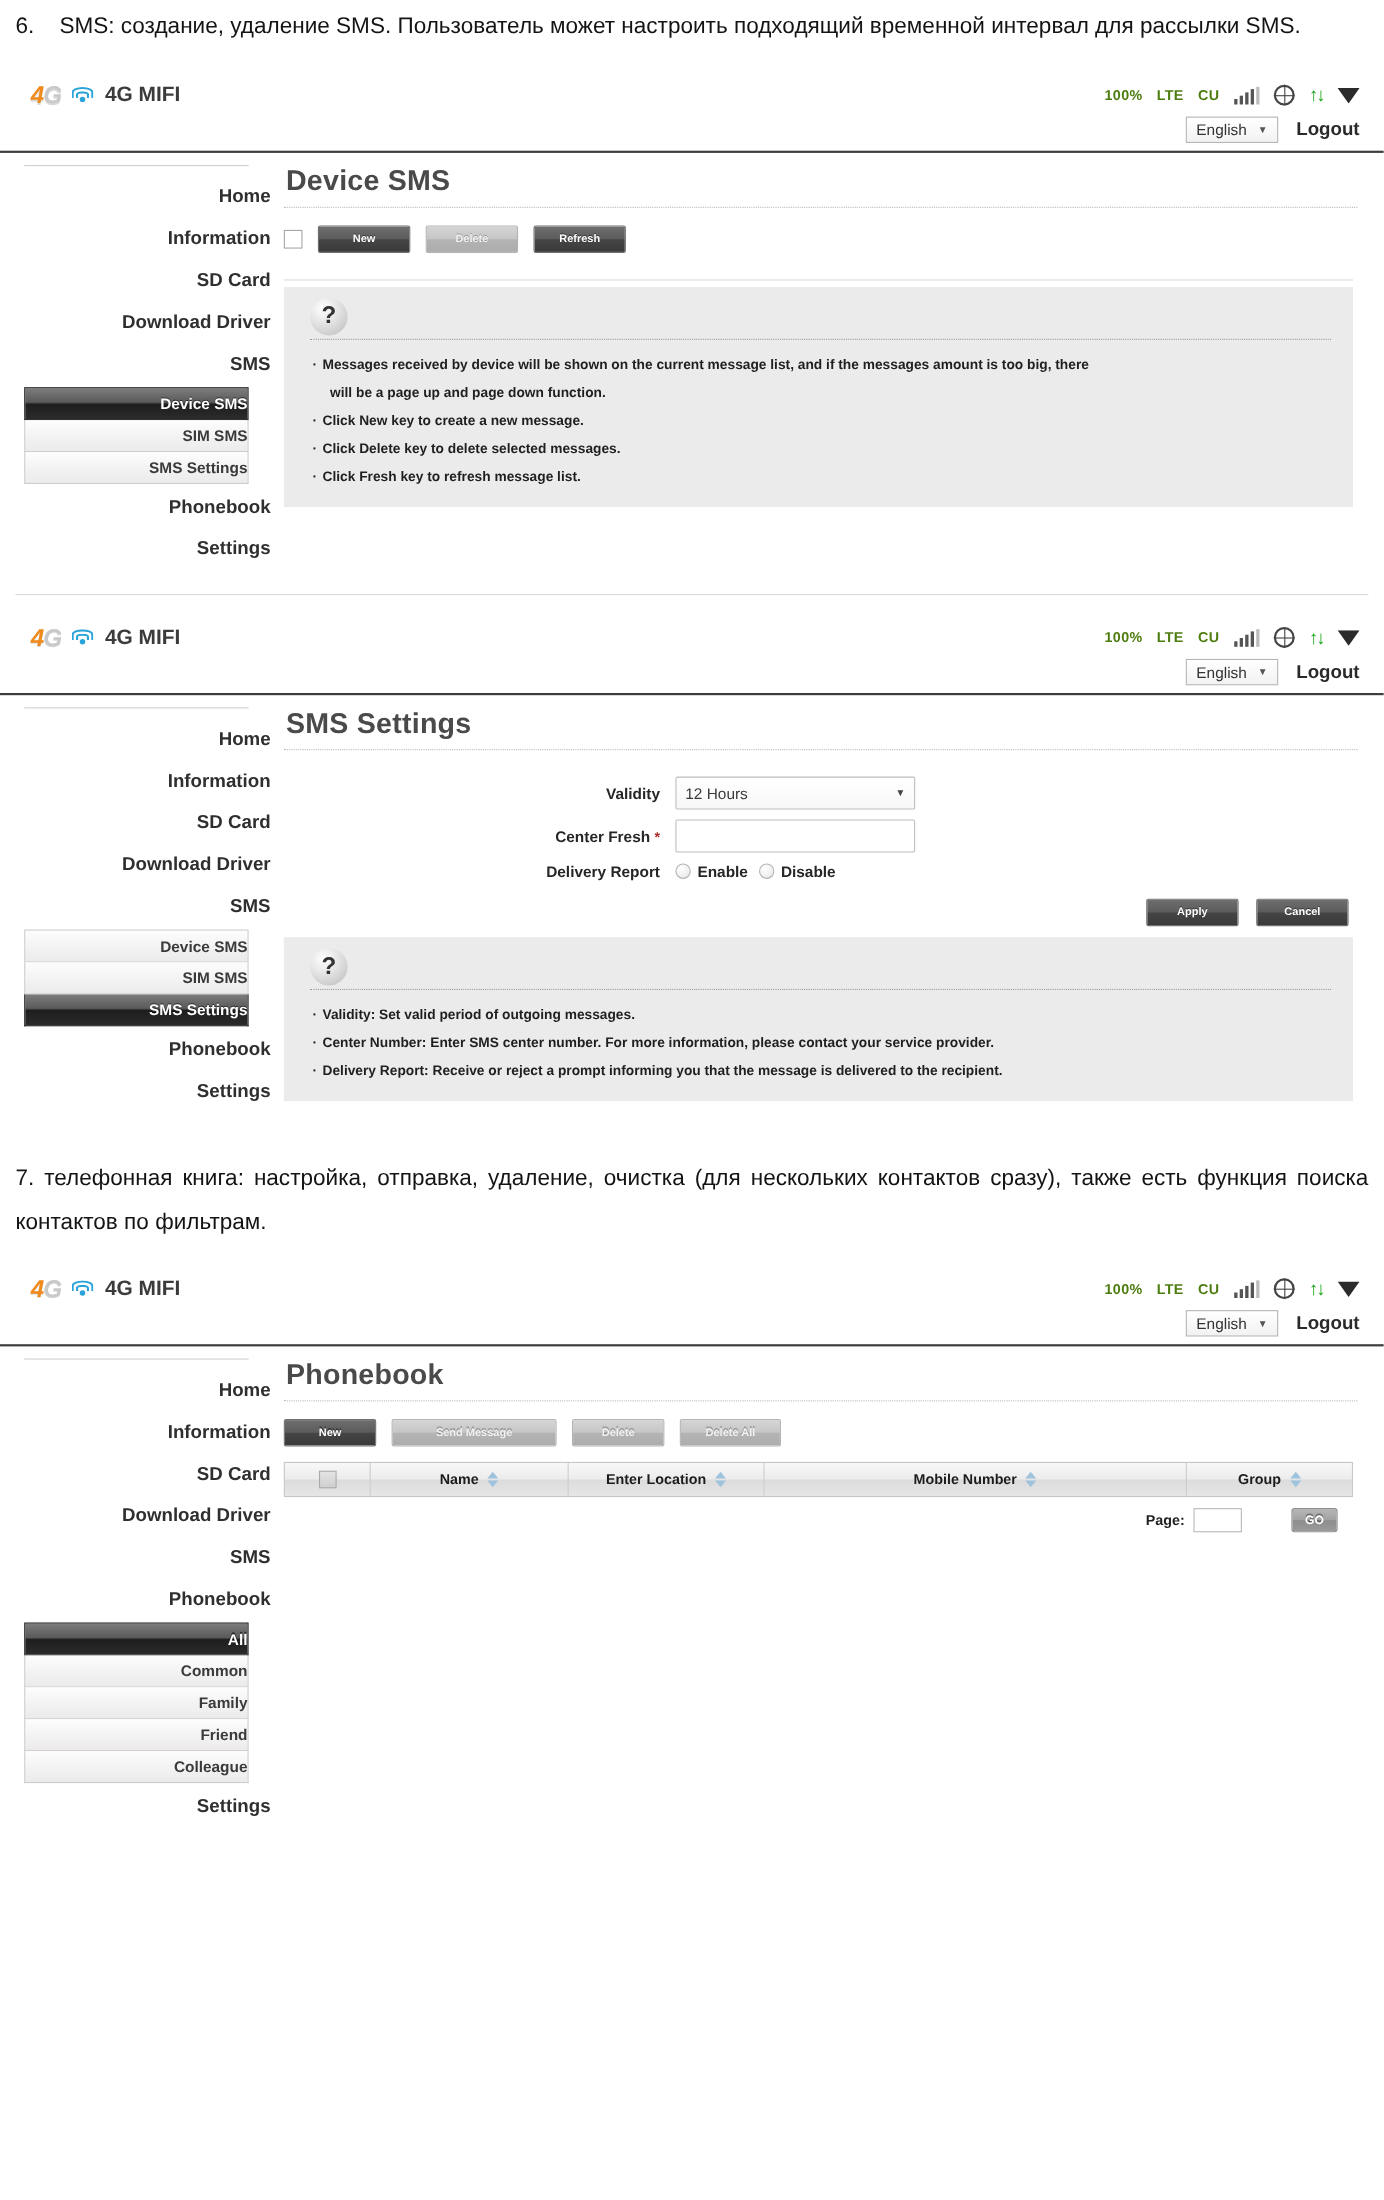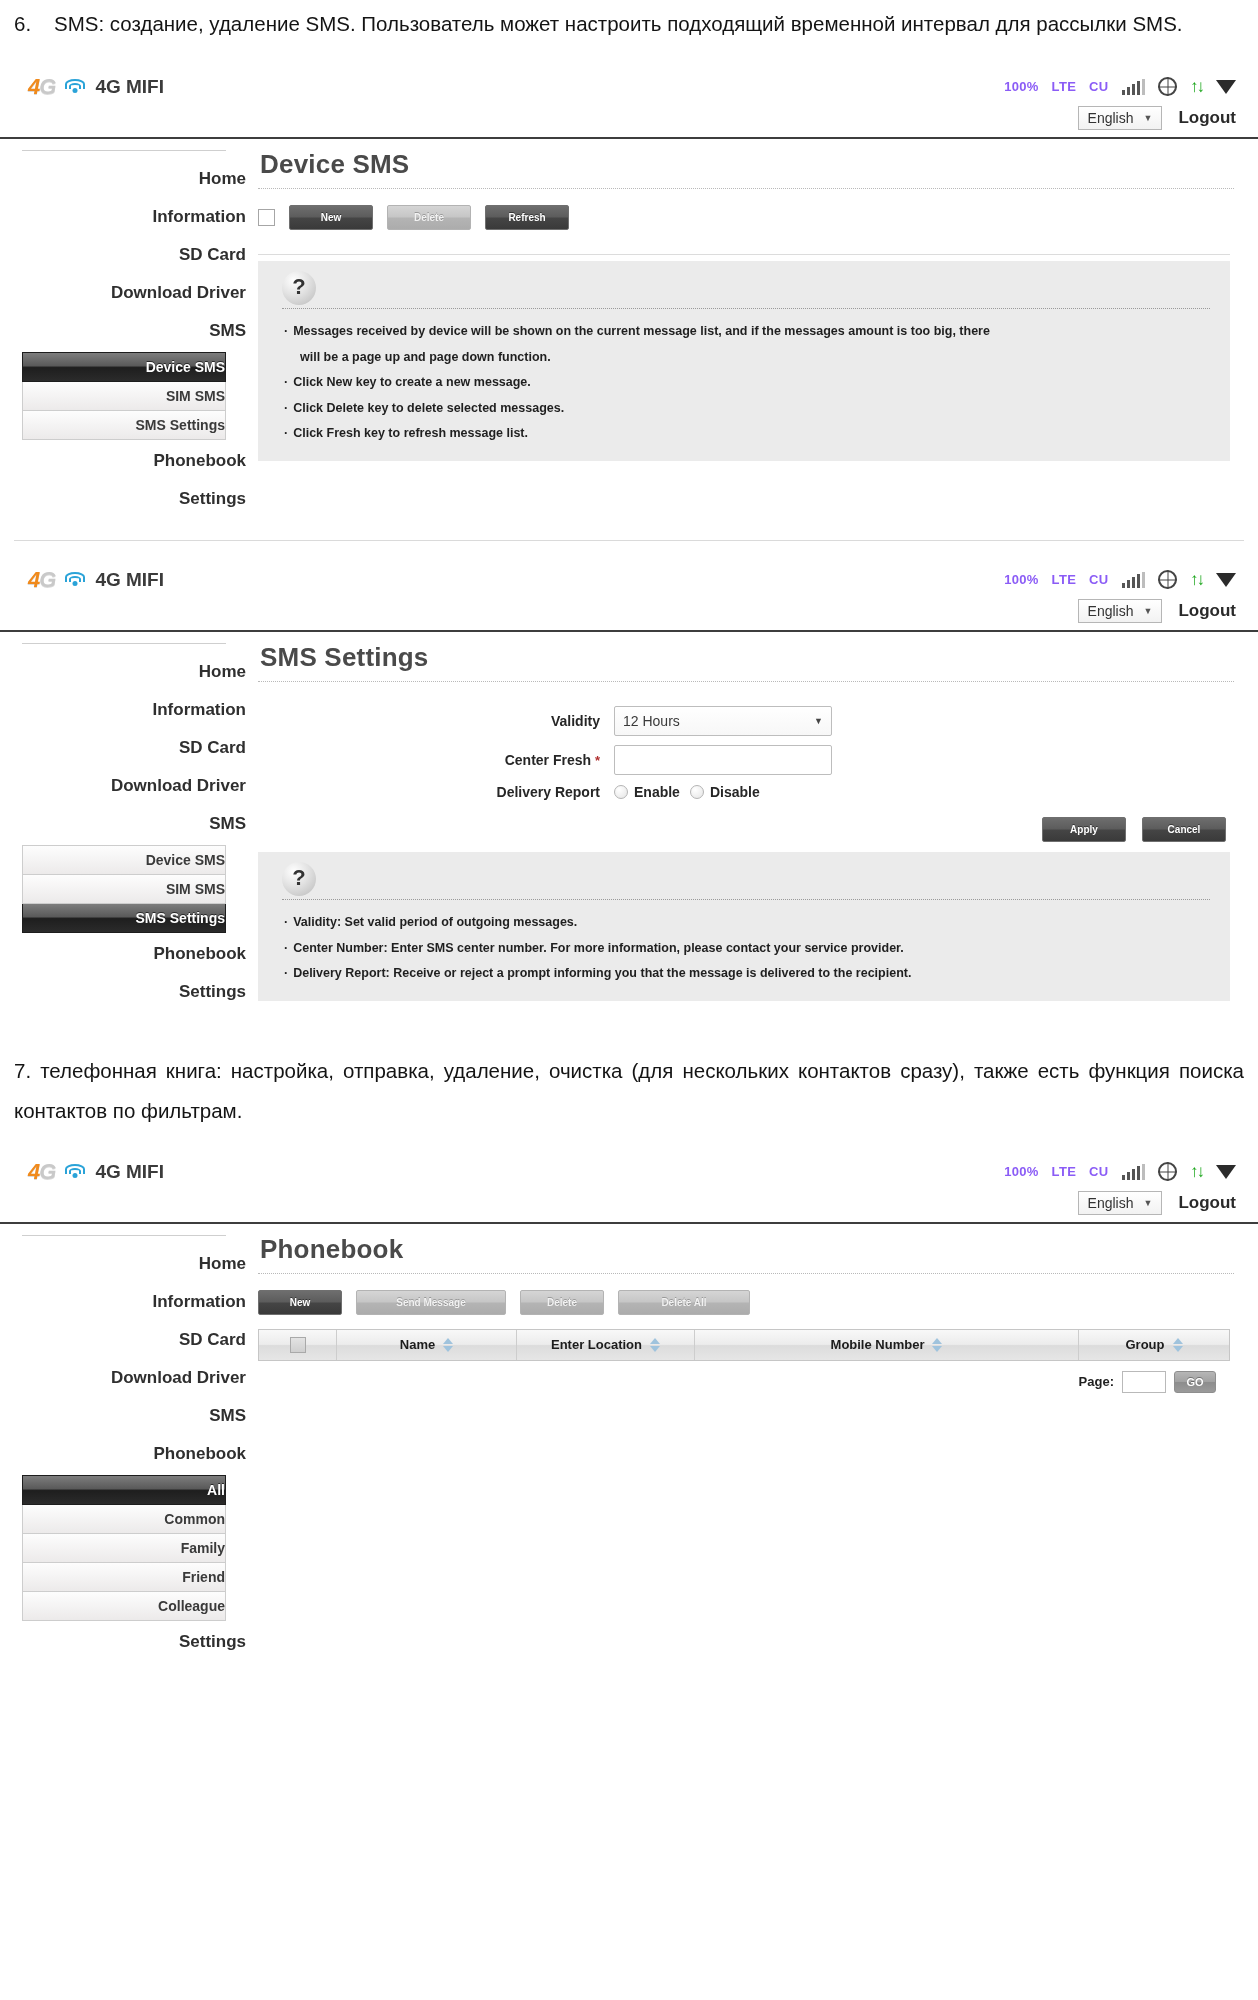--- a/index.html
+++ b/index.html
@@ -46,21 +46,21 @@
     position:absolute; left:50%; transform:translateX(-50%);
     border:2.2px solid #2aa3d8; border-bottom:none;
     border-radius:50% 50% 0 0; display:block;
   }
   .wifi-ico i.a { width:20px; height:10px; top:1px; }
   .wifi-ico i.b { width:12px; height:6px; top:5px; }
   .wifi-ico i.c { width:5px; height:5px; top:10px; border-radius:50%; background:#2aa3d8; border:none; }
   .brand-name { font-size:19px; font-weight:bold; color:#3b3b3b; }
 
   .status-row { display:flex; align-items:center; gap:13px; }
-  .st-text { font-size:13px; font-weight:bold; color:#8b5cf6; letter-spacing:.3px; }
+  .st-text { font-size:13px; font-weight:bold; color:#4d7c0f; letter-spacing:.3px; }
   .bars { display:flex; align-items:flex-end; gap:1.5px; height:16px; }
   .bars span { width:3.5px; background:#555; display:block; }
   .bars span:nth-child(1){height:5px;}
   .bars span:nth-child(2){height:8px;}
   .bars span:nth-child(3){height:11px;}
   .bars span:nth-child(4){height:14px;}
   .bars span:nth-child(5){height:16px; background:#bdbdbd;}
   .globe { width:19px; height:19px; border:2px solid #444; border-radius:50%; position:relative; }
   .globe:before { content:""; position:absolute; left:50%; top:-2px; width:0; height:19px; border-left:1.6px solid #444; transform:translateX(-50%);}
   .globe:after { content:""; position:absolute; top:50%; left:-2px; width:19px; height:0; border-top:1.6px solid #444; transform:translateY(-50%);}
@@ -122,21 +122,21 @@
     padding:6px 0; width:84px; text-align:center;
     border-radius:2px; border:1px solid #6f6f6f;
     text-shadow:0 -1px 0 rgba(0,0,0,.45);
     background:linear-gradient(#6e6e6e 0%, #5c5c5c 48%, #454545 52%, #3a3a3a 100%);
   }
   .btn.dis {
     color:#f2f2f2; border-color:#b3b3b3;
     text-shadow:0 -1px 0 rgba(0,0,0,.25);
     background:linear-gradient(#d5d5d5 0%, #c6c6c6 48%, #b4b4b4 52%, #acacac 100%);
   }
-  .btn.w110 { width:132px; }
+  .btn.w110 { width:92px; }
   .btn.w150 { width:150px; }
 
   .sep-rule { height:1px; background:#dcdcdc; margin:24px 4px 0 4px; }
 
   
   .helpbox { background:#ebebeb; margin:6px 4px 0 4px; padding:10px 16px 14px 16px; }
   .qmark {
     width:34px; height:34px; border-radius:50%;
     background:radial-gradient(circle at 35% 28%, #ffffff 0%, #e2e2e2 45%, #b9b9b9 100%);
     color:#333; font-size:22px; font-weight:bold; line-height:32px; text-align:center;
@@ -199,20 +199,21 @@
   .sorter i.dn { border-top:6px solid #9fc3dd; }
 
   .pagerow { display:flex; align-items:center; justify-content:flex-end; gap:8px; padding:10px 18px 0 0; }
   .pagerow .lbl { font-size:13px; font-weight:bold; color:#1f1f1f; }
   .pgbox { width:44px; height:22px; border:1px solid #b9b9b9; background:#fff; }
   .gobtn {
     width:42px; height:22px; border-radius:3px; border:1px solid #8e8e8e;
     background:linear-gradient(#b6b6b6 0%, #a2a2a2 48%, #8d8d8d 52%, #9a9a9a 100%);
     color:#fff; font-size:11px; font-weight:bold; text-align:center; line-height:20px;
     text-shadow:0 -1px 0 rgba(0,0,0,.35);
+    margin-left:37px;
   }
 
   .panel-bottom-rule { height:1px; background:#dadada; margin:22px 14px 0 14px; }
 </style>
 </head>
 <body>
 
 <div class="ru-block" style="padding-top:4px;">
   <div class="ru-para ru-item">
     <span class="ru-num">6.</span>

